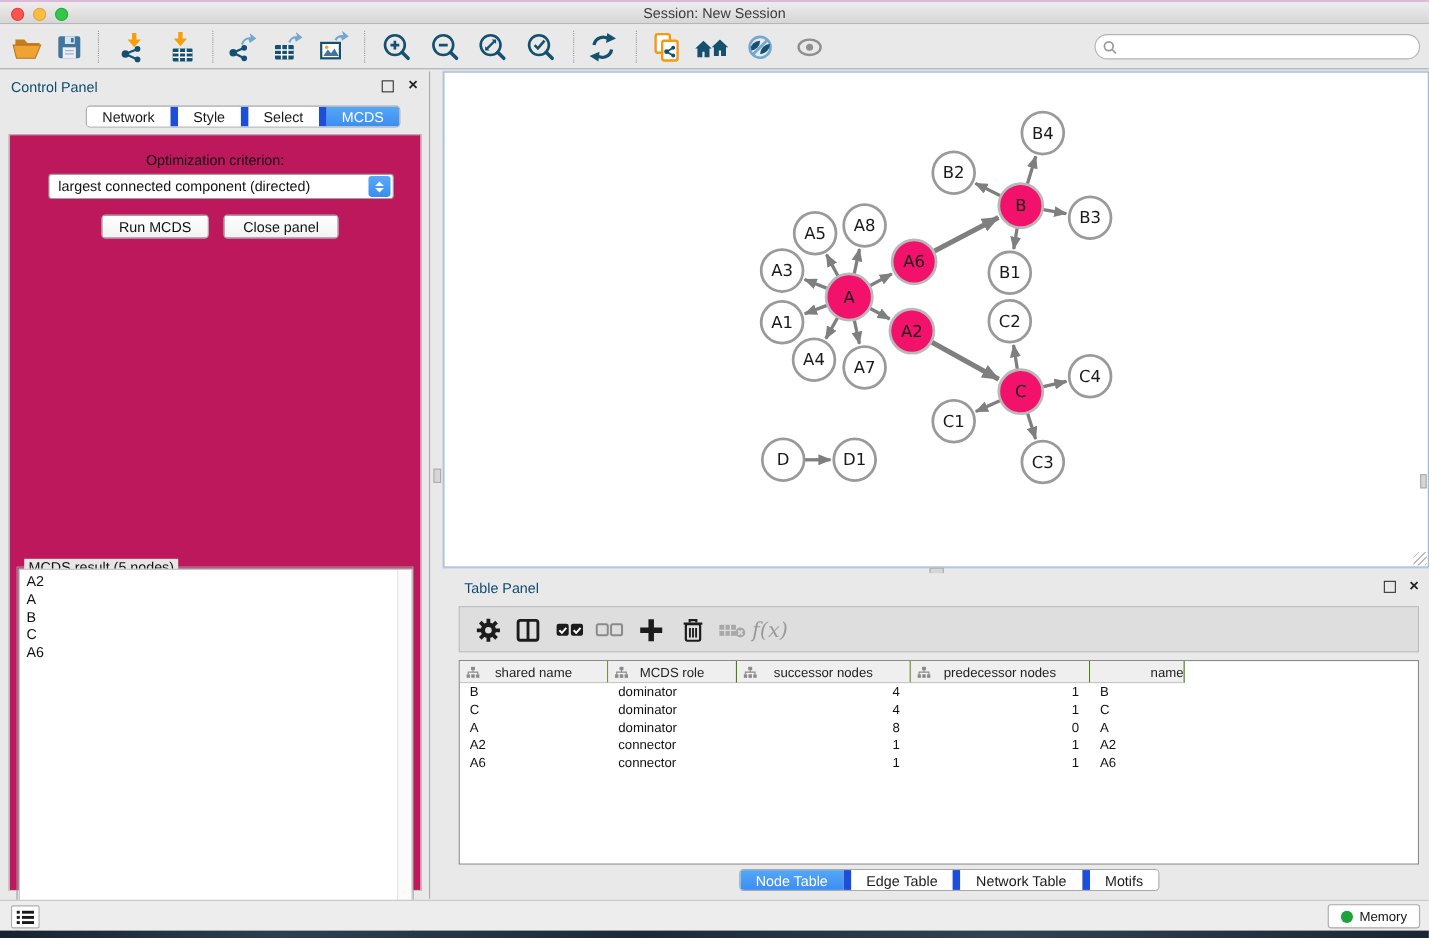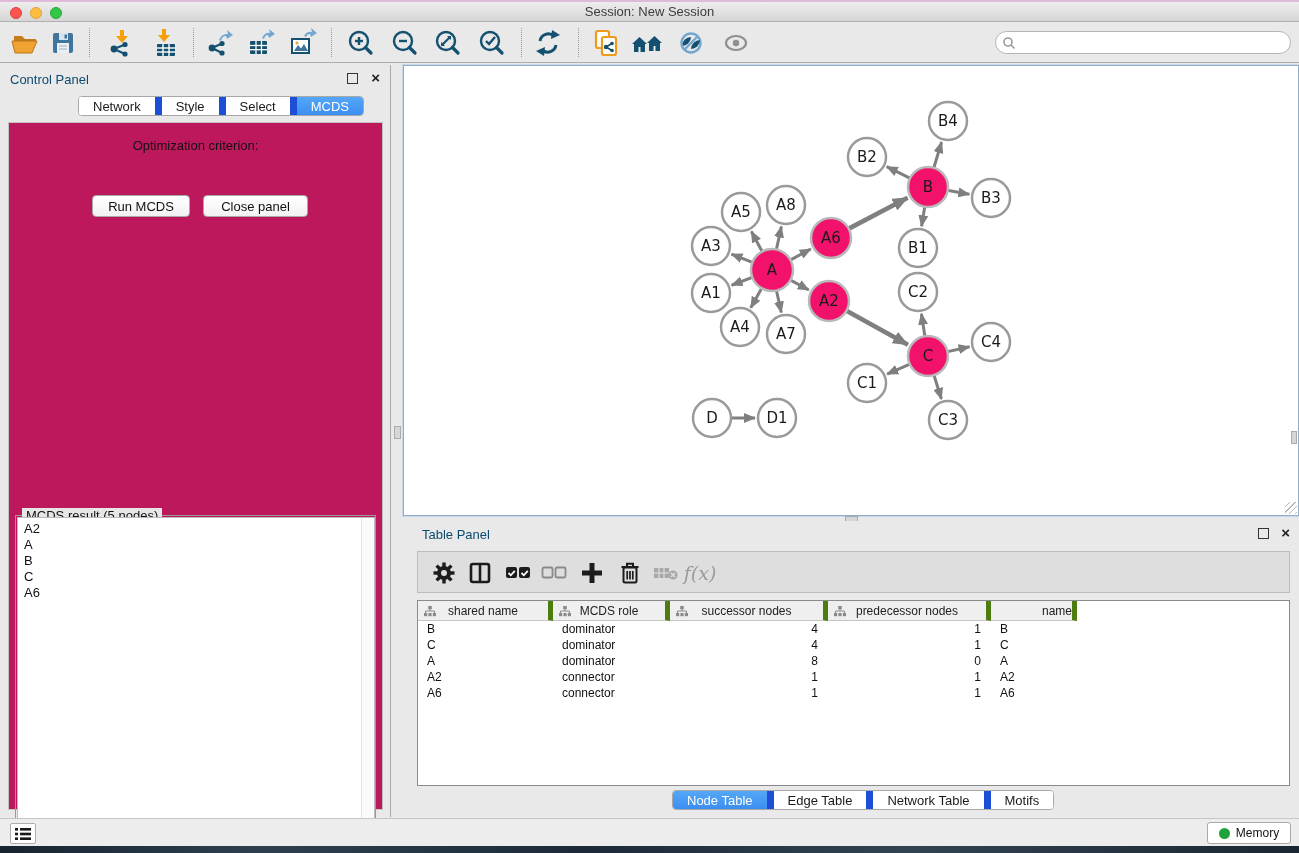--- a/index.html
+++ b/index.html
@@ -71,21 +71,21 @@
 
   
   #table-panel { left:403px; top:521px; width:896px; height:296px; background:#e9e9e9; }
   #tp-float { right:30px; } #tp-close { right:9px; }
   #tp-toolbar { position:absolute; left:14px; top:30px; width:873px; height:42px; background:#dedede; border:1px solid #bdbdbd; }
   .tp-ic { position:absolute; top:7px; width:28px; height:28px; display:flex; align-items:center; justify-content:center; }
   #fx-label { font-family:"DejaVu Serif","Liberation Serif",serif; font-style:italic; font-size:19px; color:#9a9a9a; }
 
   #node-table { position:absolute; left:14px; top:79px; width:873px; height:186px; background:#fff; border:1px solid #8a8a8a; overflow:hidden; }
   #nt-header { display:flex; height:20px; }
-  .th { position:relative; height:20px; background:#efefef; border-right:5px solid #4d7c0f; border-bottom:1px solid #c6c6c6; display:flex; align-items:center; justify-content:center; font-size:12px; color:#222; }
+  .th { position:relative; height:20px; background:#efefef; border-right:1px solid #4d7c0f; border-bottom:1px solid #c6c6c6; display:flex; align-items:center; justify-content:center; font-size:12px; color:#222; }
   .th .tree-ic { position:absolute; left:6px; top:5px; }
   .tr { display:flex; height:16px; align-items:center; }
   .td { font-size:12px; color:#111; height:16px; line-height:16px; white-space:nowrap; }
   .td.left { text-align:left; padding-left:9px; }
   .td.right { text-align:right; padding-right:10px; }
 
   #tp-tabs { left:269px; top:269px; }
 
   
   #status-bar { left:0; top:818px; width:1299px; height:28px; background:#ededed; border-top:1px solid #c6c6c6; }
@@ -264,20 +264,27 @@
     <span class="close-icon" id="cp-close">×</span>
   </div>
   <div class="seg-tabs" id="cp-tabs">
     <div class="seg-tab">Network</div>
     <div class="seg-tab">Style</div>
     <div class="seg-tab">Select</div>
     <div class="seg-tab active">MCDS</div>
   </div>
   <div id="cp-content">
     <div id="opt-label">Optimization criterion:</div>
+    <div id="opt-select">
+      <span class="val">largest connected component (directed)</span>
+      <span class="stepper">
+        <span class="chev-up"></span>
+          <span class="chev-down"></span>
+      </span>
+    </div>
     <div class="cp-btn" id="run-btn">Run MCDS</div>
     <div class="cp-btn" id="closep-btn">Close panel</div>
     <div id="result-group">
       <span id="result-legend">MCDS result (5 nodes)</span>
       <div id="result-list">
         <div id="result-items">
             <div class="result-item">A2</div>
             <div class="result-item">A</div>
             <div class="result-item">B</div>
             <div class="result-item">C</div>

